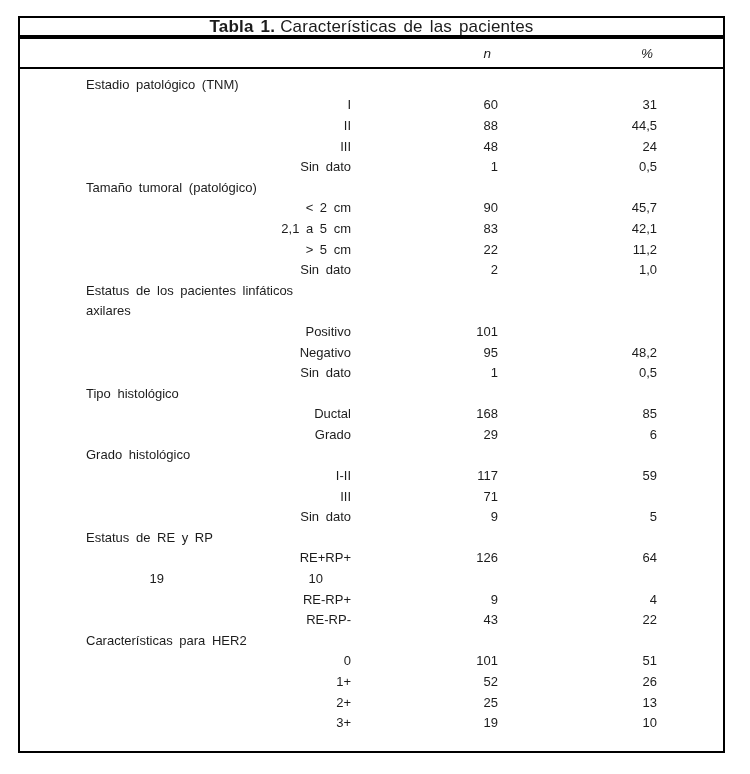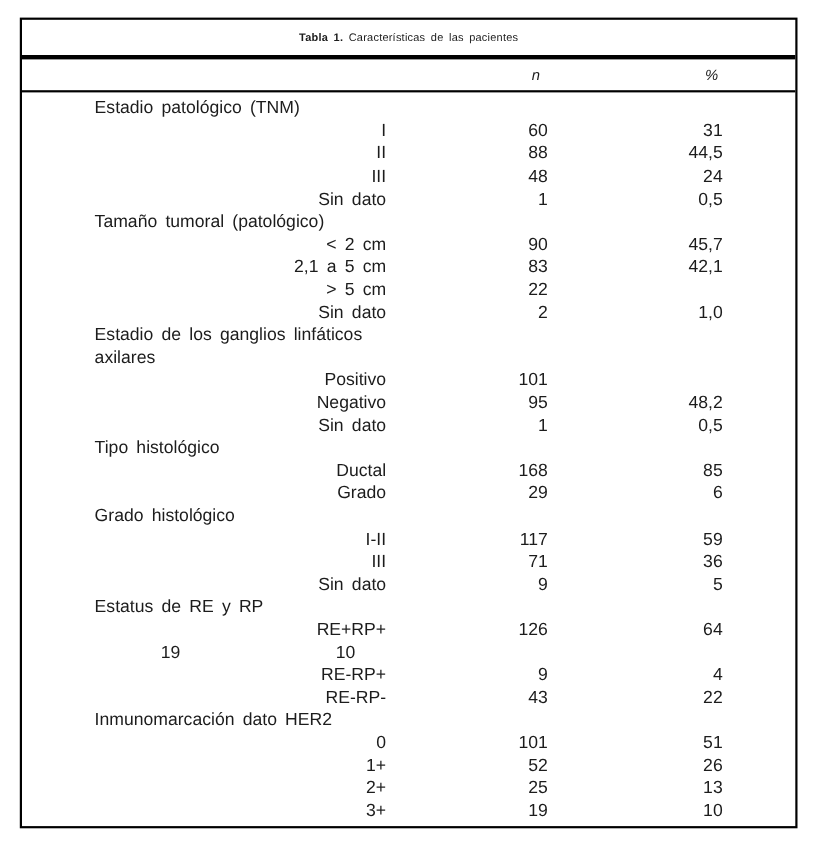--- a/index.html
+++ b/index.html
@@ -18,26 +18,26 @@
     left: 18px;
     top: 16px;
     width: 707px;
     height: 737px;
     border: 2px solid #000000;
     background: #ffffff;
     display: flex;
     flex-direction: column;
   }
   .title-row {
-    height: 32px;
+    height: 17px;
     flex: none;
     display: flex;
     align-items: center;
     justify-content: center;
-    font-size: 10px;
+    font-size: 17px;
     word-spacing: 2px;
     letter-spacing: 0.2px;
   }
   .title-row .title-bold { font-weight: bold; margin-right: 5px; }
   .thick-rule { height: 4px; background: #000000; flex: none; }
   .thin-rule  { height: 2px; background: #000000; flex: none; }
   .header-row {
     height: 28px;
     flex: none;
     display: flex;
@@ -47,21 +47,21 @@
   }
   .tbody {
     flex: 1;
     padding-top: 5px;
     overflow: hidden;
   }
   .t-row {
     display: flex;
     height: 20.6px;
     align-items: center;
-    font-size: 16px;
+    font-size: 13px;
     word-spacing: 3px;
     justify-content: flex-end;
   }
   .c-label { width: 334px; flex: none; }
   .c-label.cat { text-align: left; padding-left: 66px; }
   .c-label.sub { text-align: right; padding-right: 3px; }
   .c-n   { width: 145px; flex: none; text-align: right; padding-right: 1px; }
   .c-pct { width: 159px; flex: none; text-align: right; padding-right: 1px; }
   .c-sp  { flex: 1; }
   .header-row .c-n   { padding-right: 8px; }
@@ -134,30 +134,31 @@
         </div>
         <div class="t-row">
           <div class="c-label sub">2,1 a 5 cm</div>
           <div class="c-n">83</div>
           <div class="c-pct">42,1</div>
           <div class="c-sp"></div>
         </div>
         <div class="t-row">
           <div class="c-label sub">&gt; 5 cm</div>
           <div class="c-n">22</div>
+          <div class="c-pct">11,2</div>
           <div class="c-sp"></div>
         </div>
         <div class="t-row">
           <div class="c-label sub">Sin dato</div>
           <div class="c-n">2</div>
           <div class="c-pct">1,0</div>
           <div class="c-sp"></div>
         </div>
         <div class="t-row">
-          <div class="c-label cat">Estadio de los ganglios linfáticos</div>
+          <div class="c-label cat">Estatus de los pacientes linfáticos</div>
           <div class="c-n"></div>
           <div class="c-pct"></div>
           <div class="c-sp"></div>
         </div>
         <div class="t-row">
           <div class="c-label cat">axilares</div>
           <div class="c-n"></div>
           <div class="c-pct"></div>
           <div class="c-sp"></div>
         </div>
@@ -204,21 +205,20 @@
         </div>
         <div class="t-row">
           <div class="c-label sub">I-II</div>
           <div class="c-n">117</div>
           <div class="c-pct">59</div>
           <div class="c-sp"></div>
         </div>
         <div class="t-row">
           <div class="c-label sub">III</div>
           <div class="c-n">71</div>
-          <div class="c-pct">36</div>
           <div class="c-sp"></div>
         </div>
         <div class="t-row">
           <div class="c-label sub">Sin dato</div>
           <div class="c-n">9</div>
           <div class="c-pct">5</div>
           <div class="c-sp"></div>
         </div>
         <div class="t-row">
           <div class="c-label cat">Estatus de RE y RP</div>
@@ -243,21 +243,21 @@
           <div class="c-pct">4</div>
           <div class="c-sp"></div>
         </div>
         <div class="t-row">
           <div class="c-label sub">RE-RP-</div>
           <div class="c-n">43</div>
           <div class="c-pct">22</div>
           <div class="c-sp"></div>
         </div>
         <div class="t-row">
-          <div class="c-label cat">Inmunomarcación dato HER2</div>
+          <div class="c-label cat">Características para HER2</div>
           <div class="c-n"></div>
           <div class="c-pct"></div>
           <div class="c-sp"></div>
         </div>
         <div class="t-row">
           <div class="c-label sub">0</div>
           <div class="c-n">101</div>
           <div class="c-pct">51</div>
           <div class="c-sp"></div>
         </div>

